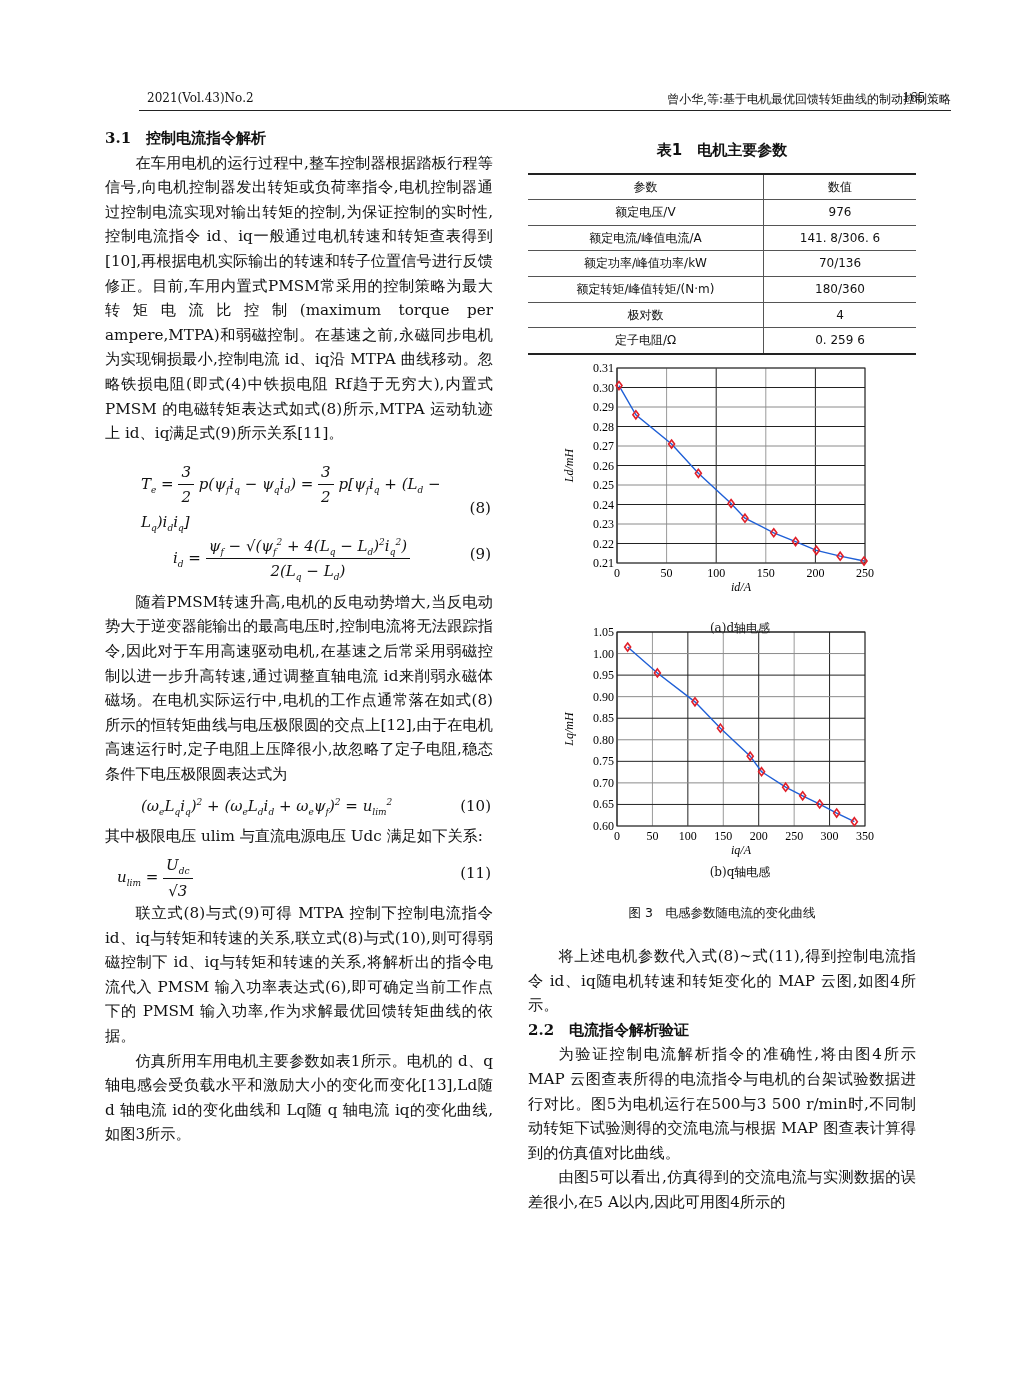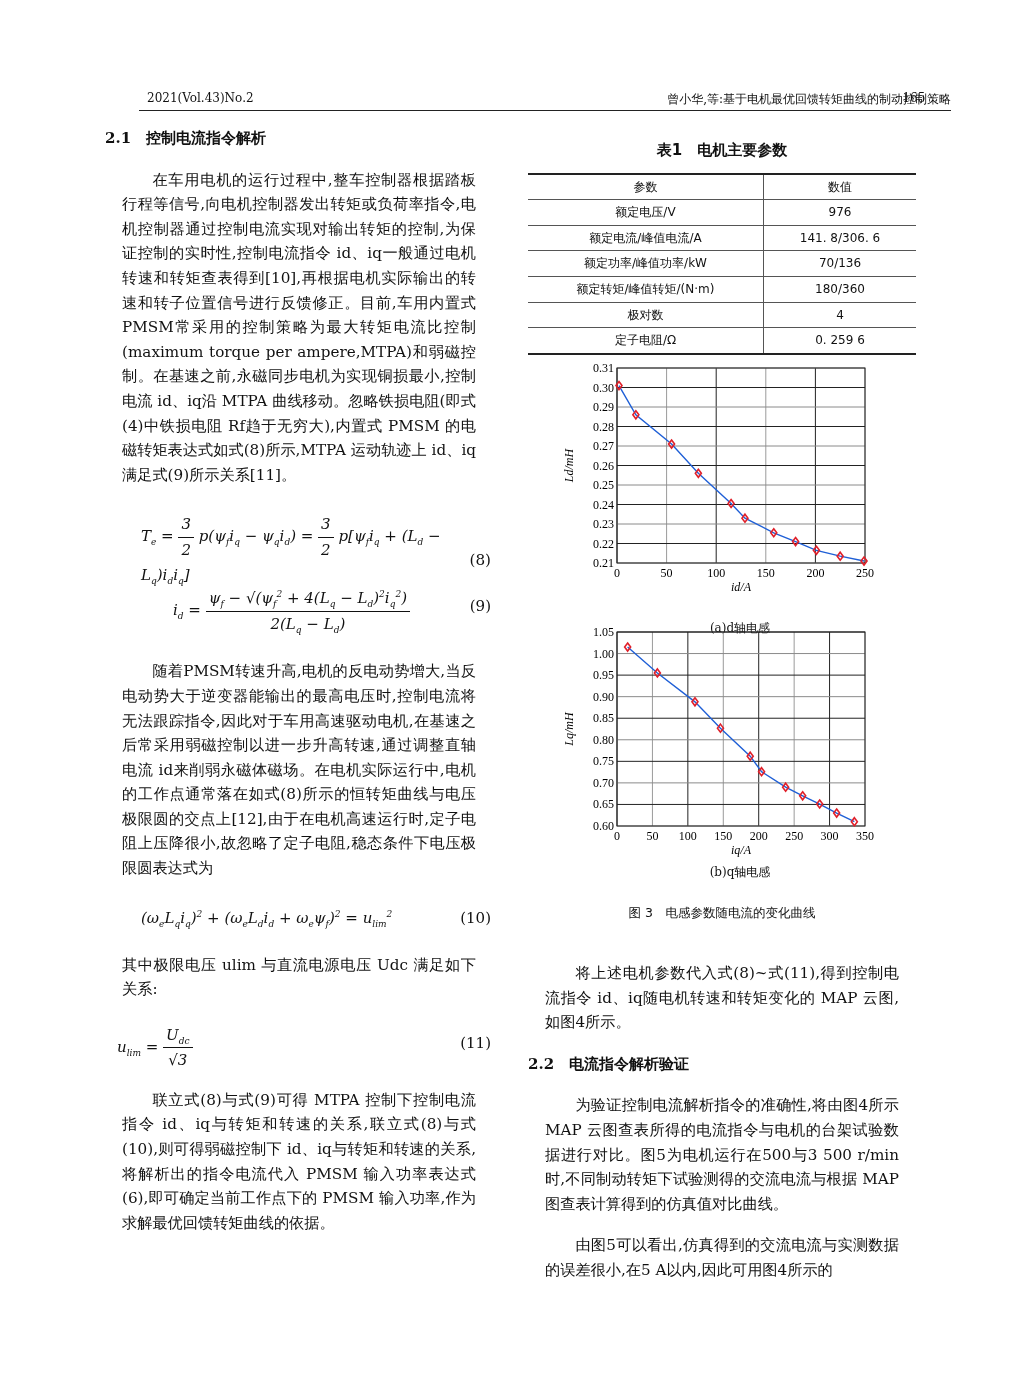--- a/index.html
+++ b/index.html
@@ -5,21 +5,21 @@
   html,body{margin:0;padding:0;background:#fff;}
   body{width:1020px;height:1375px;position:relative;font-family:"DejaVu Serif","Liberation Serif",serif;color:#111;overflow:hidden;}
   .header{position:absolute;left:95px;top:88px;width:812px;height:22px;border-bottom:1.3px solid #222;font-size:12px;margin-left:44px;}
   .header .l{position:absolute;left:8px;top:3px;}
   .header .c{position:absolute;left:0;right:0;top:3px;text-align:right;}
   .header .r{position:absolute;right:18px;top:3px;}
   .col{position:absolute;font-size:15.2px;line-height:24.6px;}
   .left{left:105px;top:126px;width:388px;}
   .right{left:528px;width:388px;}
   .sec{font-weight:bold;font-size:15px;margin:0;}
-  .p{text-align:justify;text-indent:2em;margin:17px;}
+  .p{text-align:justify;text-indent:2em;margin:0;}
   .p.noind{text-indent:0;}
   sub,sup{font-size:0.6em;line-height:0;}
   .eq{position:relative;height:42px;font-style:italic;font-size:15px;}
   .eqnum{position:absolute;right:2px;font-style:normal;}
   .frac{display:inline-block;vertical-align:middle;text-align:center;font-style:italic;}
   .frac .n{display:block;border-bottom:1px solid #111;padding:0 3px;}
   .frac .d{display:block;padding:0 3px;}
   table.t1{border-collapse:collapse;width:388px;font-size:12px;font-family:"DejaVu Sans","Liberation Sans",sans-serif;}
   table.t1 th,table.t1 td{text-align:center;height:22px;padding:0;font-weight:normal;border-bottom:1px solid #555;}
   table.t1 th:first-child,table.t1 td:first-child{border-right:1px solid #555;width:235px;}
@@ -34,21 +34,21 @@
 </head>
 <body>
 
 <div class="header">
   <span class="l">2021(Vol.43)No.2</span>
   <span class="c">曾小华,等:基于电机最优回馈转矩曲线的制动控制策略</span>
   <span class="r">· 165 ·</span>
 </div>
 
 <div class="col left">
-  <p class="sec">2.1　控制电流指令解析</p>
+  <p class="sec">3.1　控制电流指令解析</p>
   <p class="p">在车用电机的运行过程中,整车控制器根据踏板行程等信号,向电机控制器发出转矩或负荷率指令,电机控制器通过控制电流实现对输出转矩的控制,为保证控制的实时性,控制电流指令 id、iq一般通过电机转速和转矩查表得到[10],再根据电机实际输出的转速和转子位置信号进行反馈修正。目前,车用内置式PMSM常采用的控制策略为最大转矩电流比控制(maximum torque per ampere,MTPA)和弱磁控制。在基速之前,永磁同步电机为实现铜损最小,控制电流 id、iq沿 MTPA 曲线移动。忽略铁损电阻(即式(4)中铁损电阻 Rf趋于无穷大),内置式 PMSM 的电磁转矩表达式如式(8)所示,MTPA 运动轨迹上 id、iq满足式(9)所示关系[11]。</p>
 
   <div class="eq" style="height:50px;margin-top:6px;">
     <span style="position:absolute;left:36px;top:8px;">T<sub>e</sub> = <span class="frac"><span class="n">3</span><span class="d">2</span></span> p(ψ<sub>f</sub>i<sub>q</sub> − ψ<sub>q</sub>i<sub>d</sub>) = <span class="frac"><span class="n">3</span><span class="d">2</span></span> p[ψ<sub>f</sub>i<sub>q</sub> + (L<sub>d</sub> − L<sub>q</sub>)i<sub>d</sub>i<sub>q</sub>]</span>
   </div>
   <div style="position:relative;height:22px;">
       <span class="eqnum" style="top:-6px;">(8)</span>
     </div>
 
   <div class="eq" style="height:66px;">
@@ -64,20 +64,21 @@
   </div>
 
   <p class="p noind">其中极限电压 ulim 与直流电源电压 Udc 满足如下关系:</p>
 
   <div class="eq" style="height:52px;">
     <span style="position:absolute;left:12px;top:4px;">u<sub>lim</sub> = <span class="frac"><span class="n">U<sub>dc</sub></span><span class="d">√3</span></span></span>
     <span class="eqnum" style="top:12px;">(11)</span>
   </div>
 
   <p class="p">联立式(8)与式(9)可得 MTPA 控制下控制电流指令 id、iq与转矩和转速的关系,联立式(8)与式(10),则可得弱磁控制下 id、iq与转矩和转速的关系,将解析出的指令电流代入 PMSM 输入功率表达式(6),即可确定当前工作点下的 PMSM 输入功率,作为求解最优回馈转矩曲线的依据。</p>
+  <p class="p">仿真所用车用电机主要参数如表1所示。电机的 d、q 轴电感会受负载水平和激励大小的变化而变化[13],Ld随 d 轴电流 id的变化曲线和 Lq随 q 轴电流 iq的变化曲线,如图3所示。</p>
 </div>
 
 <div class="col right" style="top:126px;">
   <p class="tcap">表1　电机主要参数</p>
   <table class="t1">
     <thead>
       <tr>
         <th>参数</th>
         <th>数值</th>
       </tr>

